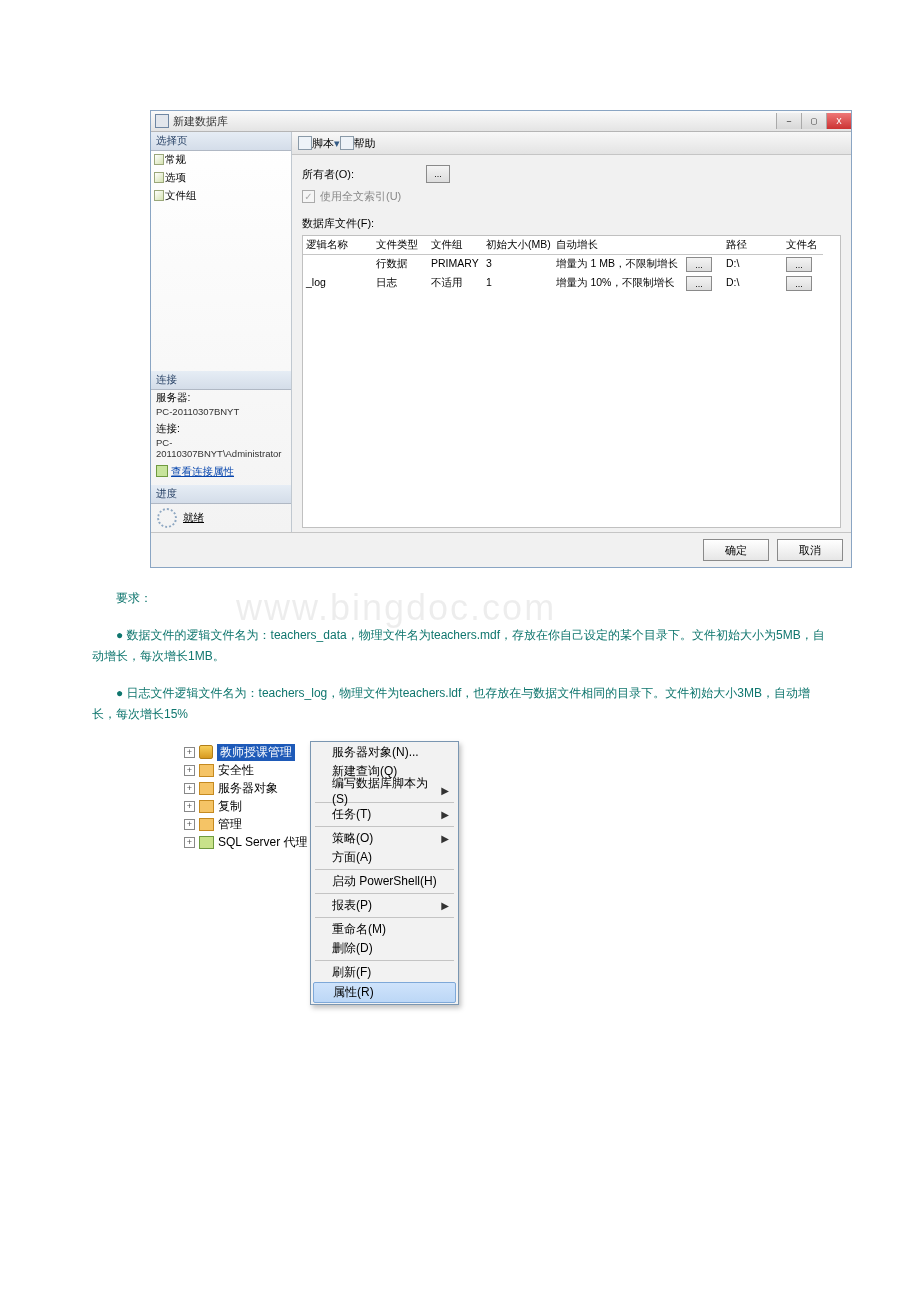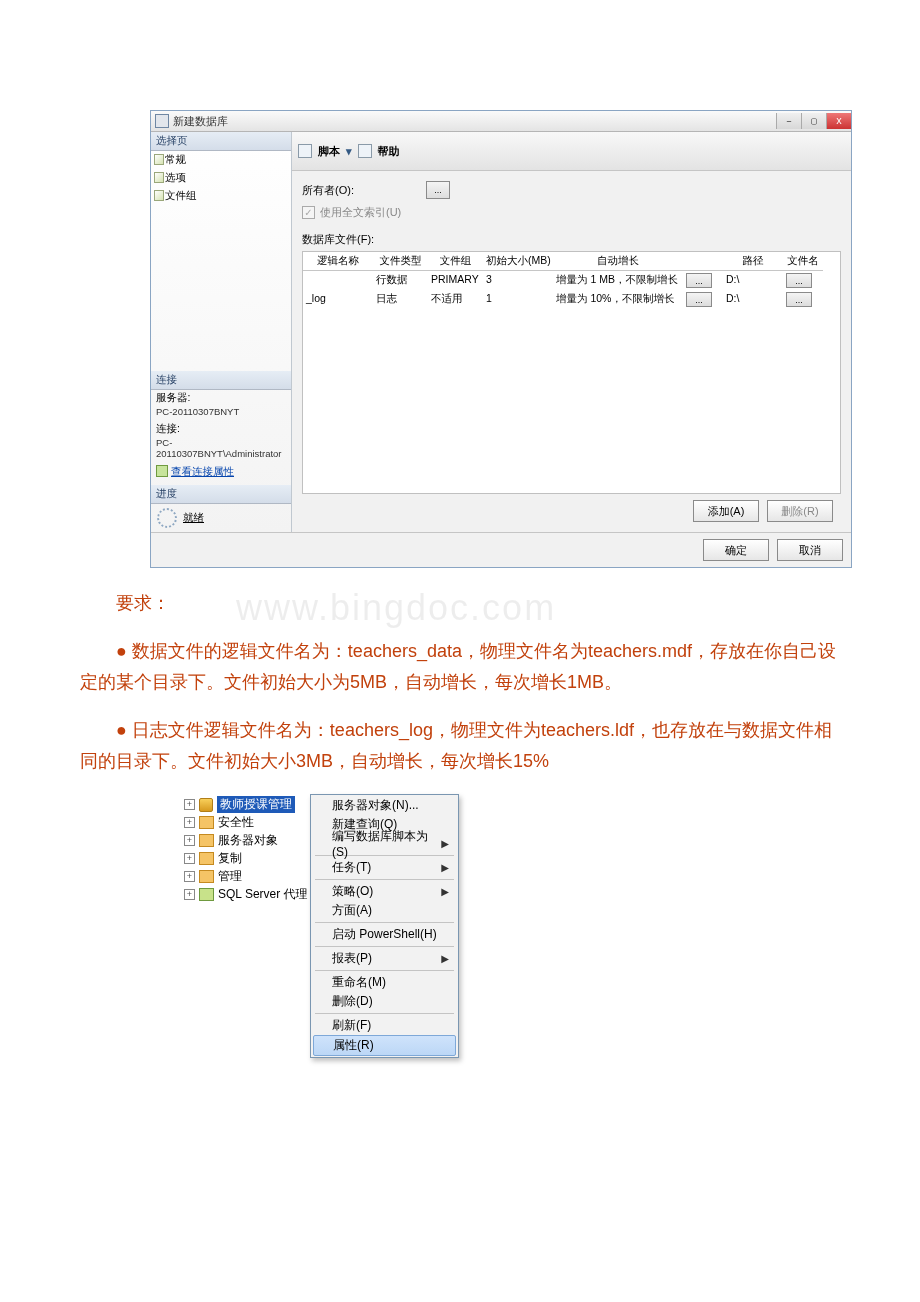--- a/index.html
+++ b/index.html
@@ -117,24 +117,23 @@
 .rightpane {
   flex: 1;
   display: flex;
   flex-direction: column;
   background: #f1f1f1;
 }
 .toolbar {
   height: 22px;
   background: linear-gradient(to bottom,#f8f8f8,#e3e3e3);
   border-bottom: 1px solid #c5c5c5;
-  display:flex; align-items:center; gap:6px;
-  padding:8px 6px;
+  display:flex; align-items:center; gap:0;
+  padding:0 6px;
   font-size:11px;
-  font-weight:bold;
 }
 .toolbar .tb-icon {
   width:12px;height:12px;border:1px solid #8a9aa8;background:#eef3f8;
 }
 .formarea {
   padding: 8px 10px 4px 10px;
   background:#f1f1f1;
   flex:1;
   display:flex; flex-direction:column;
 }
@@ -173,21 +172,20 @@
 }
 .grid-head, .grid-row {
   display:grid;
   grid-template-columns: 70px 55px 55px 70px 130px 40px 60px 40px;
 }
 .grid-head div {
   border-bottom:1px solid #c6c6c6;
   padding:2px 3px; color:#000;
   background:#fff;
   white-space:nowrap;
-  text-align:center;
 }
 .grid-row div {
   padding:2px 3px; color:#000;
   height:15px;
   white-space:nowrap;
 }
 .cell-btn {
   width:24px;height:13px;border:1px solid #8a8a8a;
   background:linear-gradient(#f4f4f4,#ddd);
   font-size:9px;display:inline-flex;align-items:center;justify-content:center;
@@ -201,24 +199,24 @@
 .dlg-footer.inner { border-top:none; }
 .btn {
   height:20px; min-width:64px;
   border:1px solid #8a8a8a; background:linear-gradient(#fff,#e6e6e6);
   font-size:11px; display:flex;align-items:center;justify-content:center;
 }
 .btn.disabled { color:#888; }
 
 
 .para {
-  font-size: 18px;
+  font-size: 12px;
   line-height: 1.75;
-  color: #c2410c;
-  margin: 16px 0;
+  color: #0f766e;
+  margin: 16px 12px;
 }
 .indent1 { text-indent: 2em; }
 .watermark {
   position: relative;
 }
 .watermark::after {
   content: attr(data-wm);
   position:absolute;
   left: 120px; top: -12px;
   font-size: 36px;
@@ -368,24 +366,20 @@
               <div>日志</div>
               <div>不适用</div>
               <div>1</div>
               <div>增量为 10%，不限制增长</div>
               <div><span class="cell-btn">...</span></div>
               <div>D:\</div>
               <div><span class="cell-btn">...</span></div>
             </div>
           </div>
 
-          <div class="dlg-footer inner">
-            <div class="btn">添加(A)</div>
-            <div class="btn disabled">删除(R)</div>
-          </div>
         </div>
       </div>
     </div>
 
     <div class="dlg-footer">
       <div class="btn">确定</div>
       <div class="btn">取消</div>
     </div>
   </div>
 

